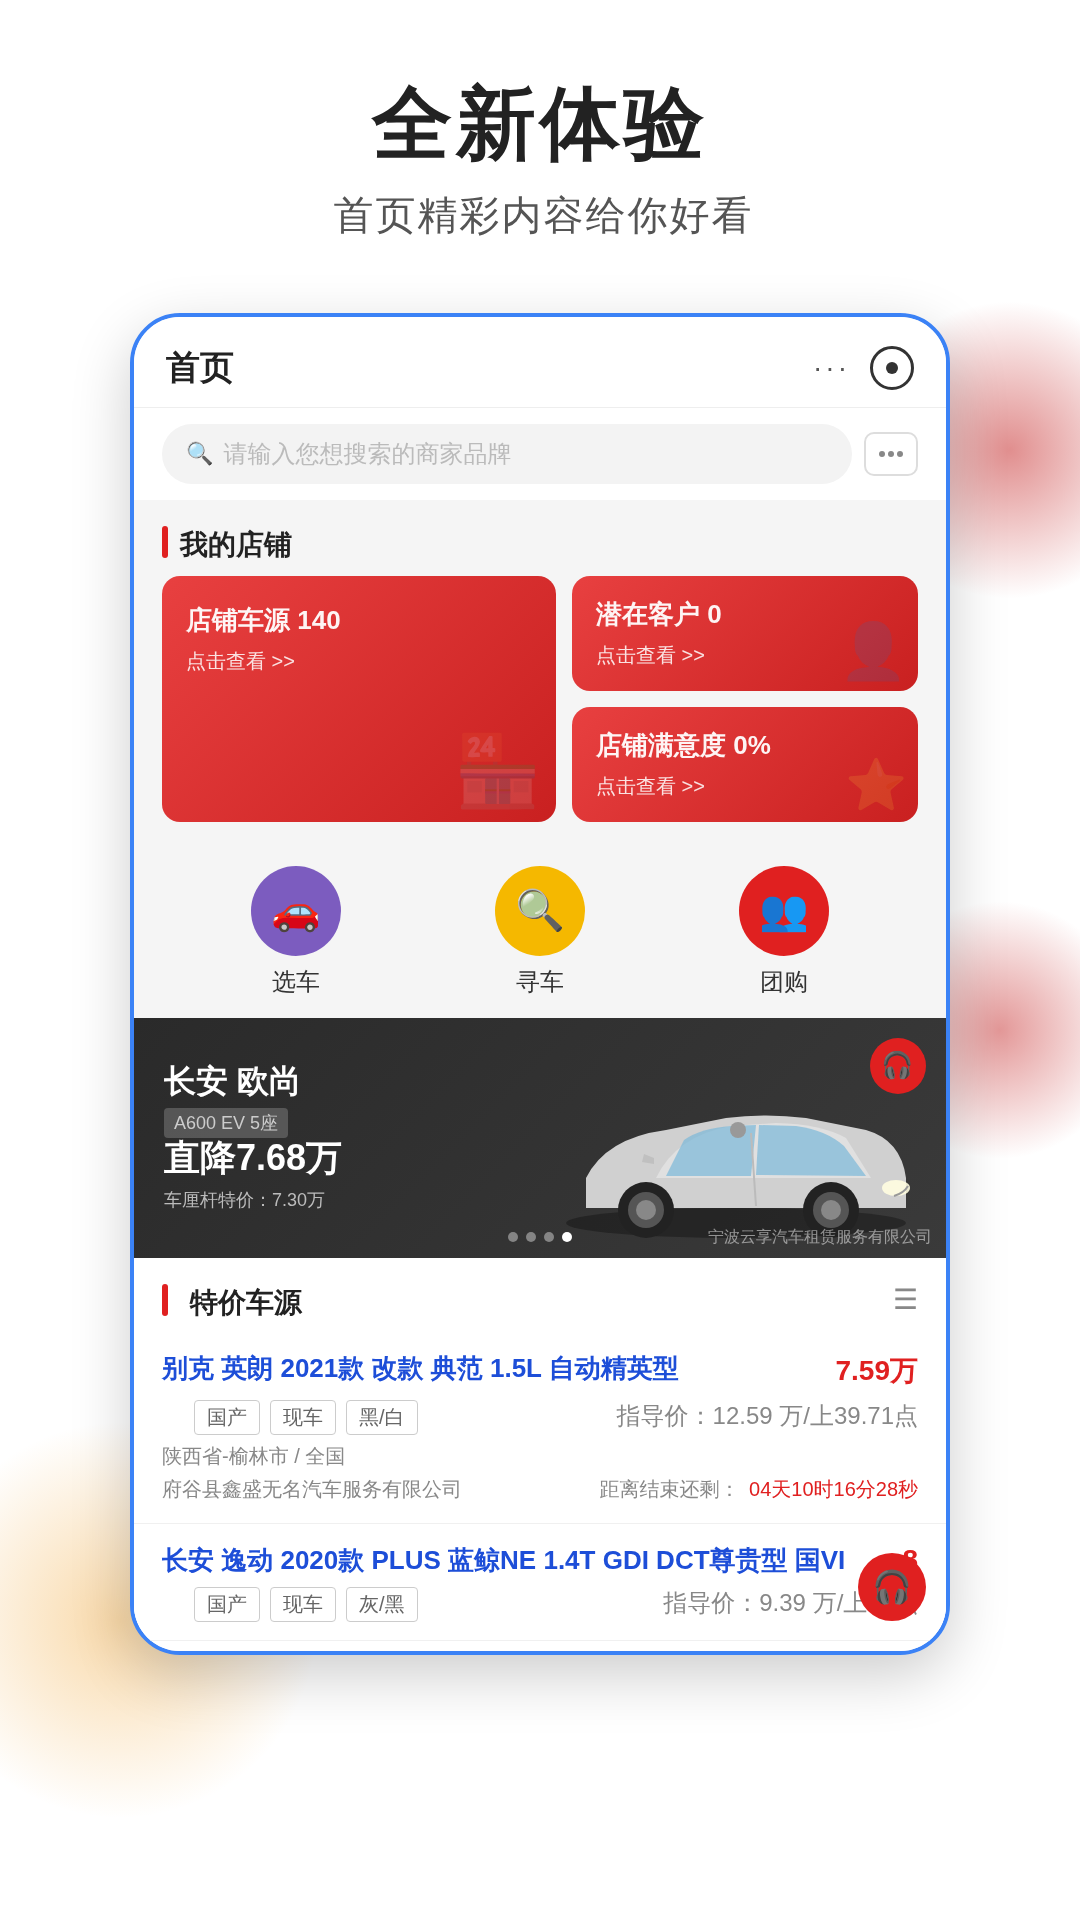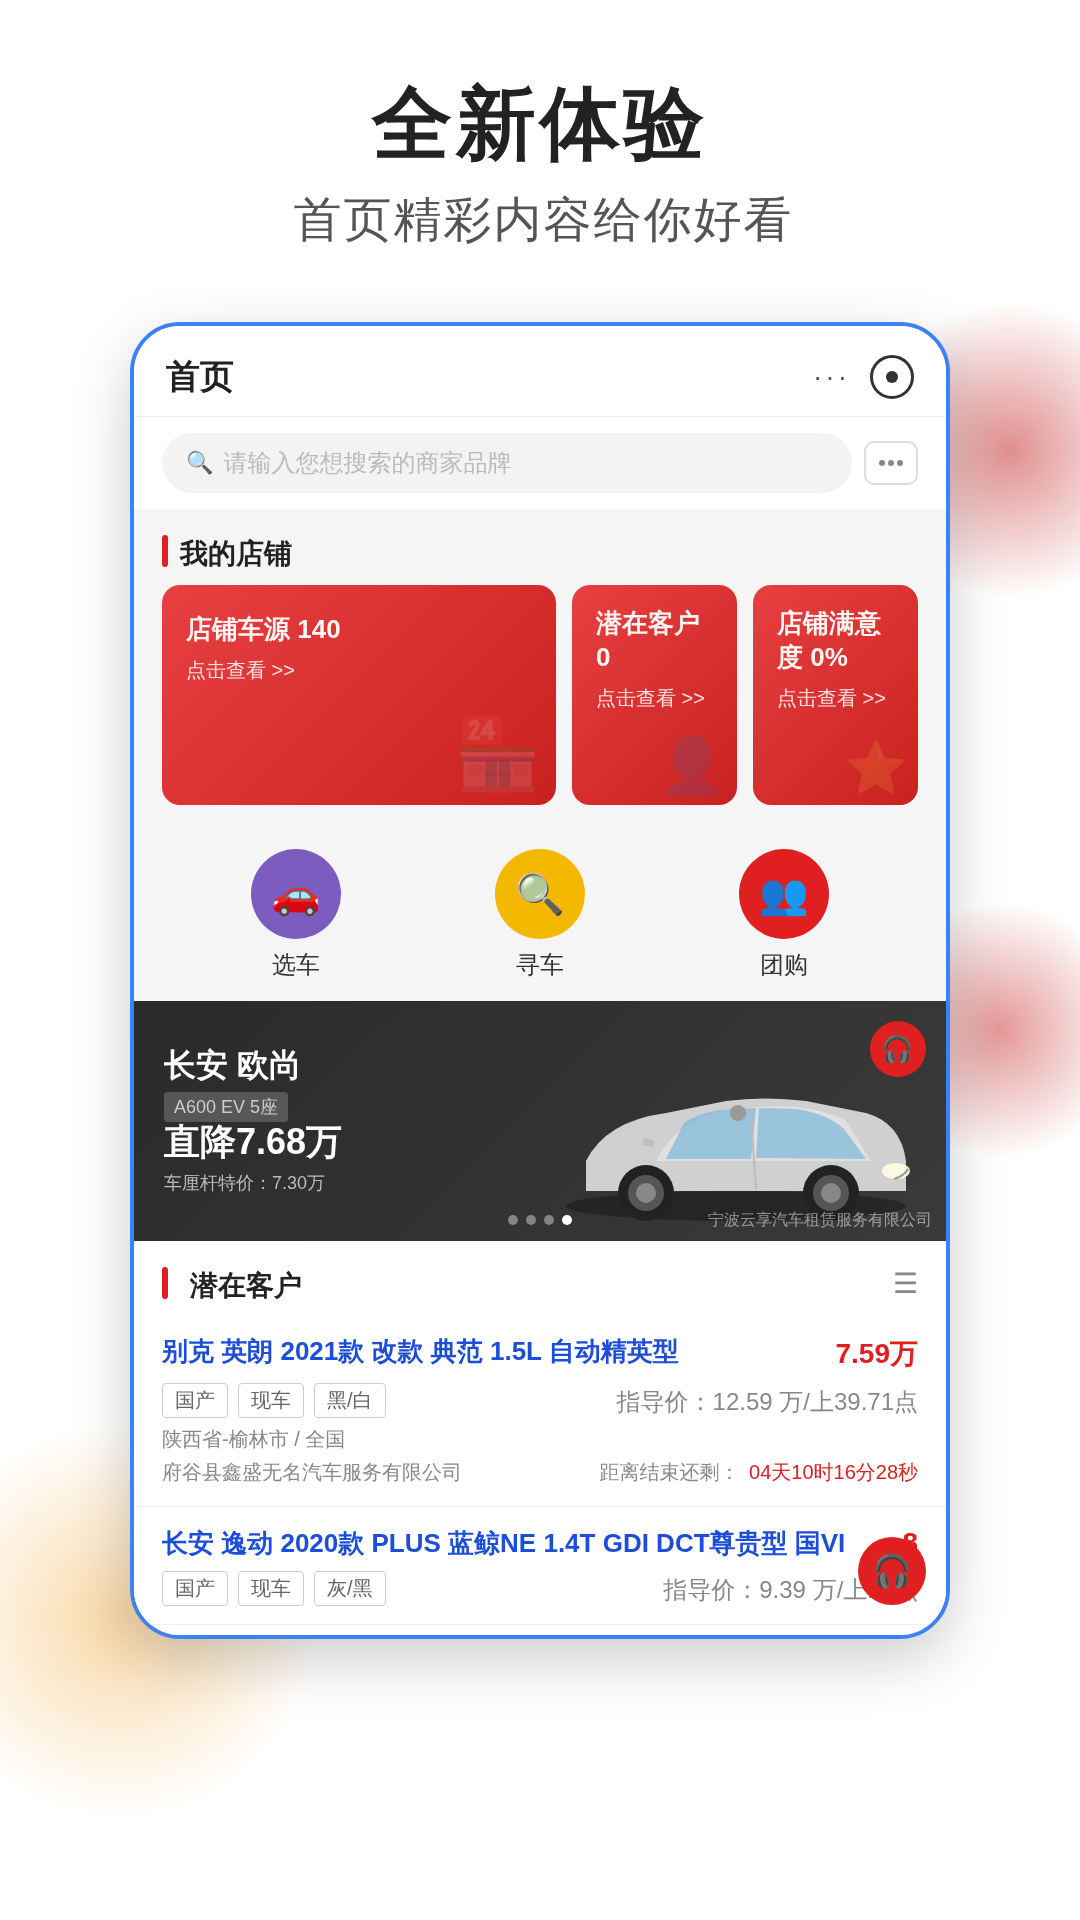--- a/index.html
+++ b/index.html
@@ -51,21 +51,21 @@
       padding: 80px 0 40px;
     }
     .page-title {
       font-size: 80px;
       font-weight: 900;
       color: #222222;
       letter-spacing: 4px;
       line-height: 1.1;
     }
     .page-subtitle {
-      font-size: 48px;
+      font-size: 40px;
       color: #555555;
       margin-top: 20px;
       letter-spacing: 2px;
       margin-left: 7px;
     }
 
     
     .phone-wrapper {
       display: flex;
       justify-content: center;
@@ -207,21 +207,21 @@
       background: linear-gradient(135deg, #e84040 0%, #c92020 100%);
       border-radius: 18px;
       padding: 28px 24px;
       min-height: 220px;
       position: relative;
       overflow: hidden;
     }
     .shop-card-right-stack {
       flex: 1;
       display: flex;
-      flex-direction: row;
+      flex-direction: column;
       gap: 16px;
     }
     .shop-card-right {
       background: linear-gradient(135deg, #e84040 0%, #c92020 100%);
       border-radius: 18px;
       padding: 22px 24px;
       min-height: 100px;
       position: relative;
       overflow: hidden;
       flex: 1;
@@ -432,21 +432,22 @@
       color: #e02020;
       font-weight: 700;
       white-space: nowrap;
       margin-left: 10px;
     }
     .car-tags {
       display: flex;
       gap: 10px;
       margin-bottom: 8px;
       flex-wrap: wrap;
-      align-items: flex-end;
+      align-items: flex-start;
+      margin-left: 32px;
     }
     .car-tag {
       border: 1px solid #cccccc;
       color: #666;
       font-size: 20px;
       padding: 3px 12px;
       border-radius: 4px;
     }
     .car-tag-guide {
       font-size: 24px;
@@ -627,21 +628,21 @@
         <div class="banner-dot"></div>
         <div class="banner-dot active"></div>
       </div>
       <div class="banner-company">宁波云享汽车租赁服务有限公司</div>
     </div>
 
     <div class="tejia-section">
       <div class="tejia-header">
         <div class="tejia-title-row">
           <div class="section-title-bar"></div>
-          <span class="section-title-text">潜在客户</span>
+          <span class="section-title-text">特价车源</span>
         </div>
         <span class="section-icon-right">☰</span>
       </div>
 
       <div class="car-listing">
         <div class="car-listing-top">
           <span class="car-listing-name">别克 英朗 2021款 改款 典范 1.5L 自动精英型</span>
           <span class="car-listing-price">
             <span>7.59万</span>
           </span>

